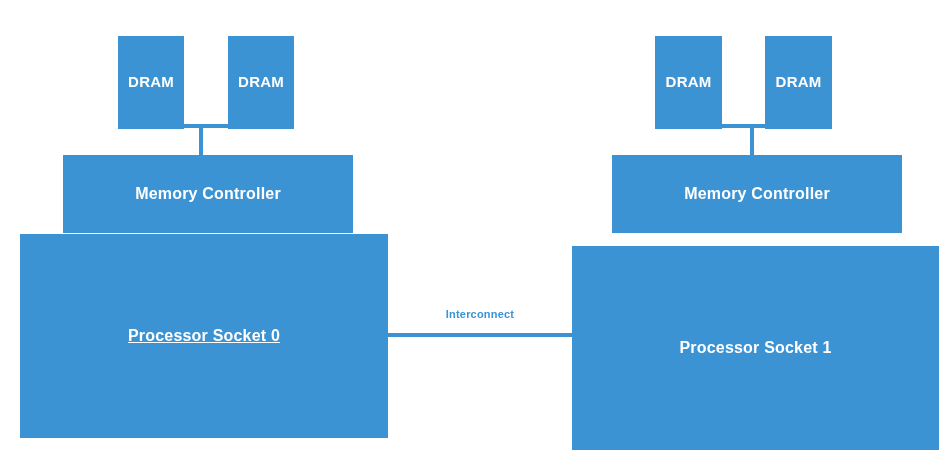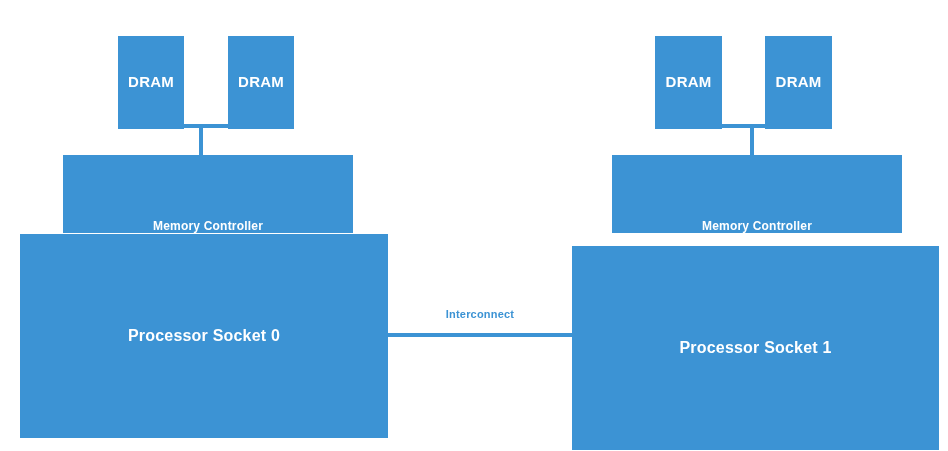--- a/index.html
+++ b/index.html
@@ -28,23 +28,22 @@
     text-align: center;
     box-sizing: border-box;
     line-height: 1.1;
   }
   .dram {
     font-size: 15px;
     letter-spacing: 0.2px;
     margin-top: 24px;
   }
   .memctl {
-    font-size: 12px;
+    font-size: 16px;
     letter-spacing: 0.2px;
-    align-items: flex-end;
   }
   .socket {
     font-size: 16px;
     letter-spacing: 0.2px;
   }
   .wire {
     position: absolute;
     background: #3C93D4;
   }
   .link-label {
@@ -75,21 +74,21 @@
   <div class="wire" style="left:255px; top:105px; width:4px; height:23px;"></div>
 
   <div class="wire" style="left:147px; top:124px; width:112px; height:4px;"></div>
 
   <div class="wire" style="left:199px; top:124px; width:4px; height:32px;"></div>
 
   <div class="node memctl" style="left:63px; top:155px; width:290px; height:78px;">
     <span>Memory Controller</span>
   </div>
 
-  <div class="node socket" style="left:20px; top:234px; width:368px; height:204px;">
+  <div class="node socket" style="left:20px; top:234px; width:368px; height:204px;text-decoration:underline;">
     <span>Processor Socket 0</span>
   </div>
 
   <div class="link-label" style="left:388px; top:308px; width:184px;">Interconnect</div>
 
   <div class="wire" style="left:388px; top:333px; width:184px; height:4px;"></div>
 
   <div class="node dram" style="left:655px; top:12px; width:67px; height:93px;">
     <span>DRAM</span>
   </div>

